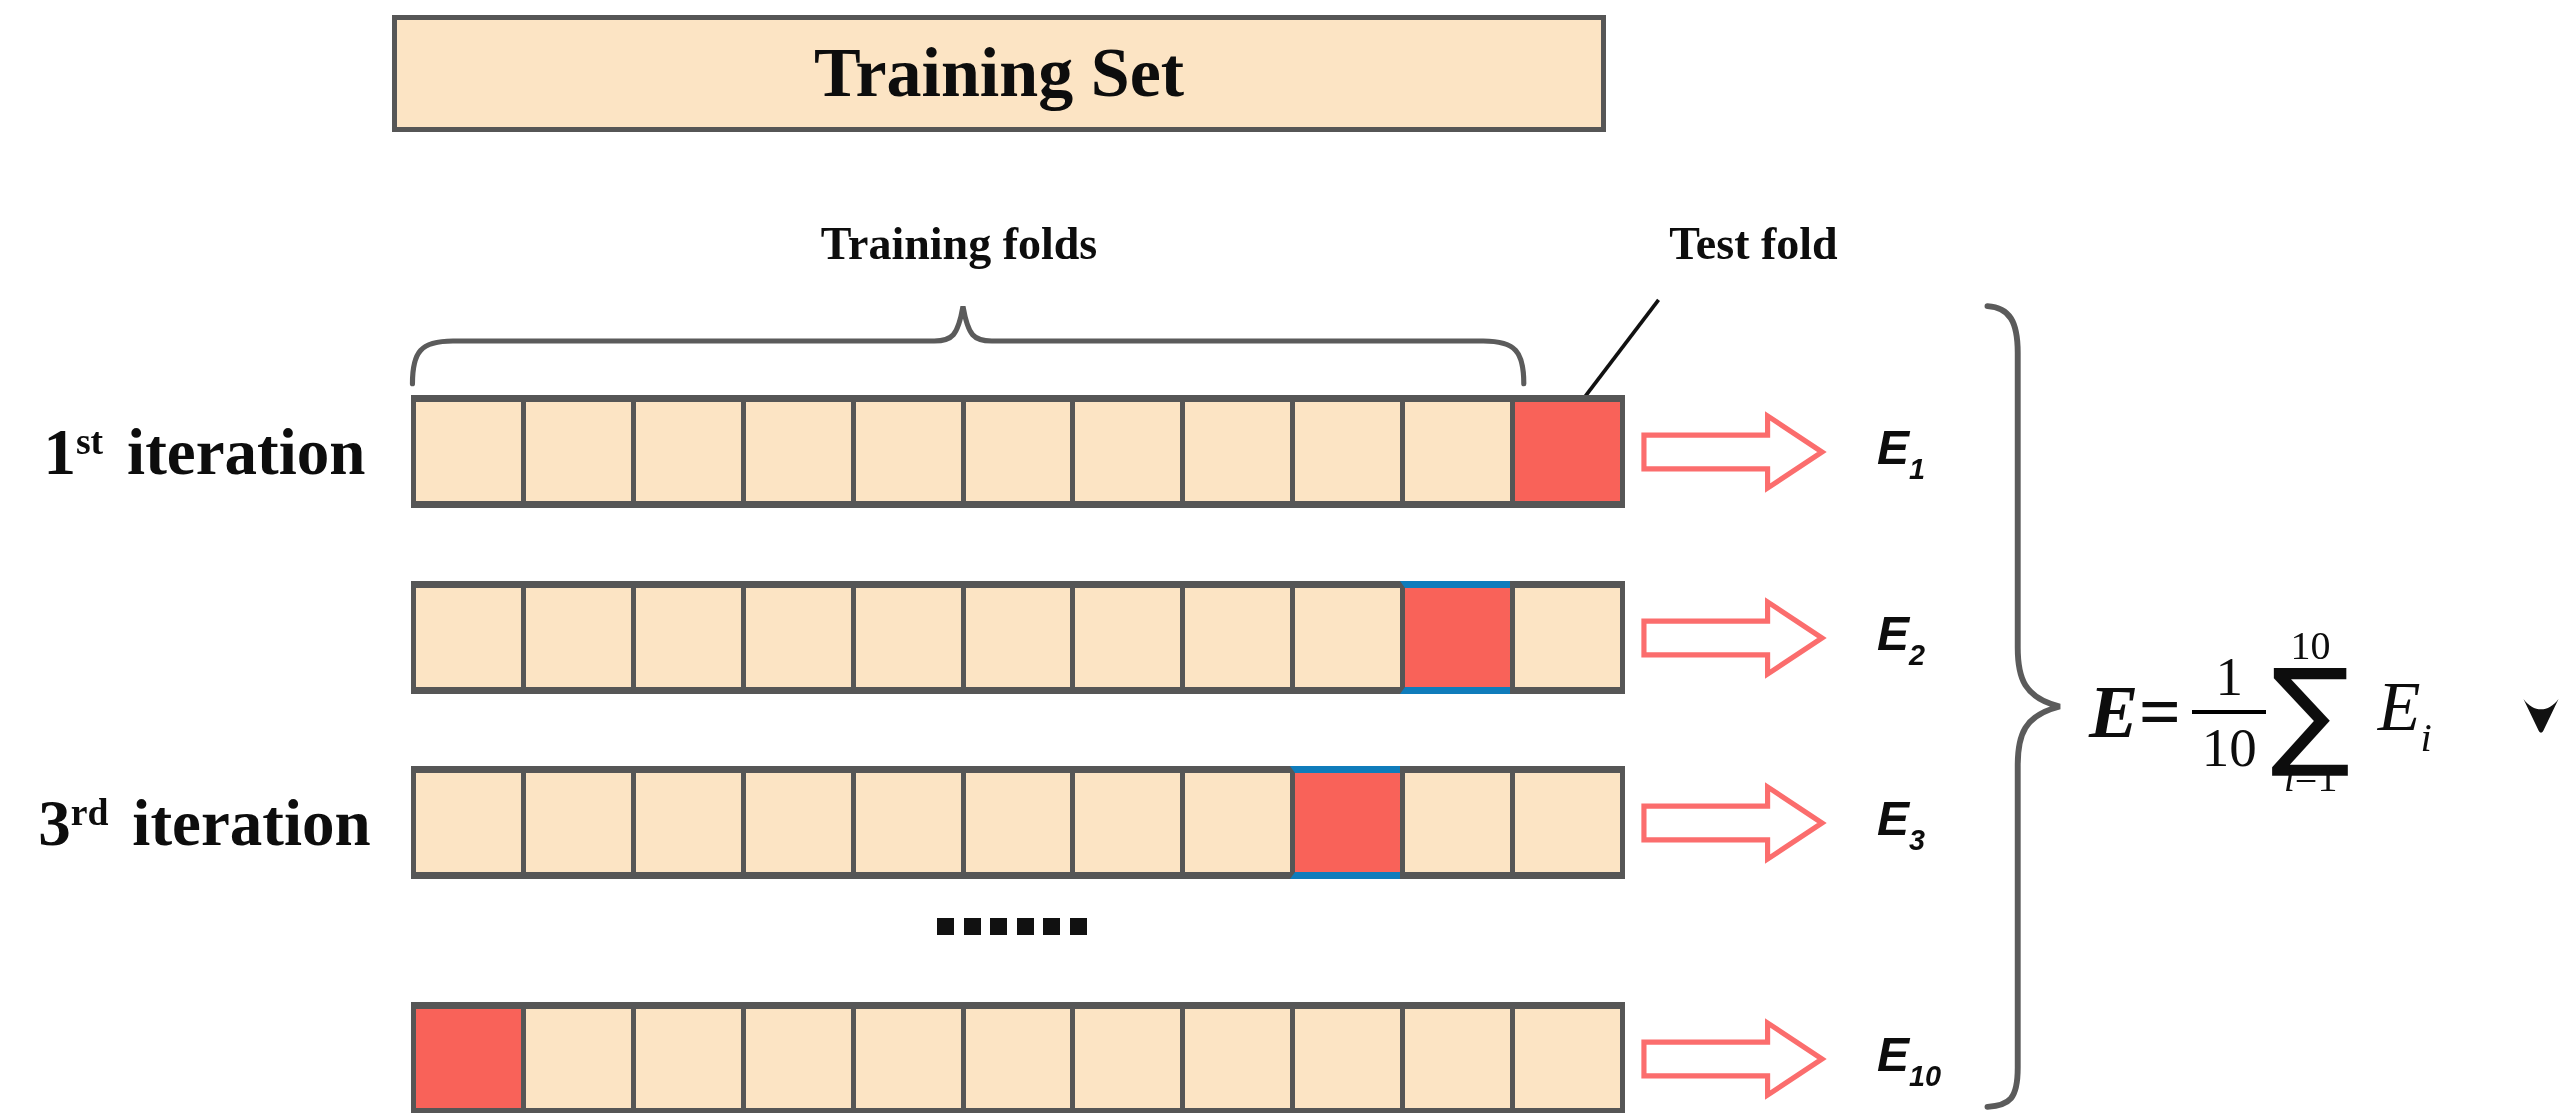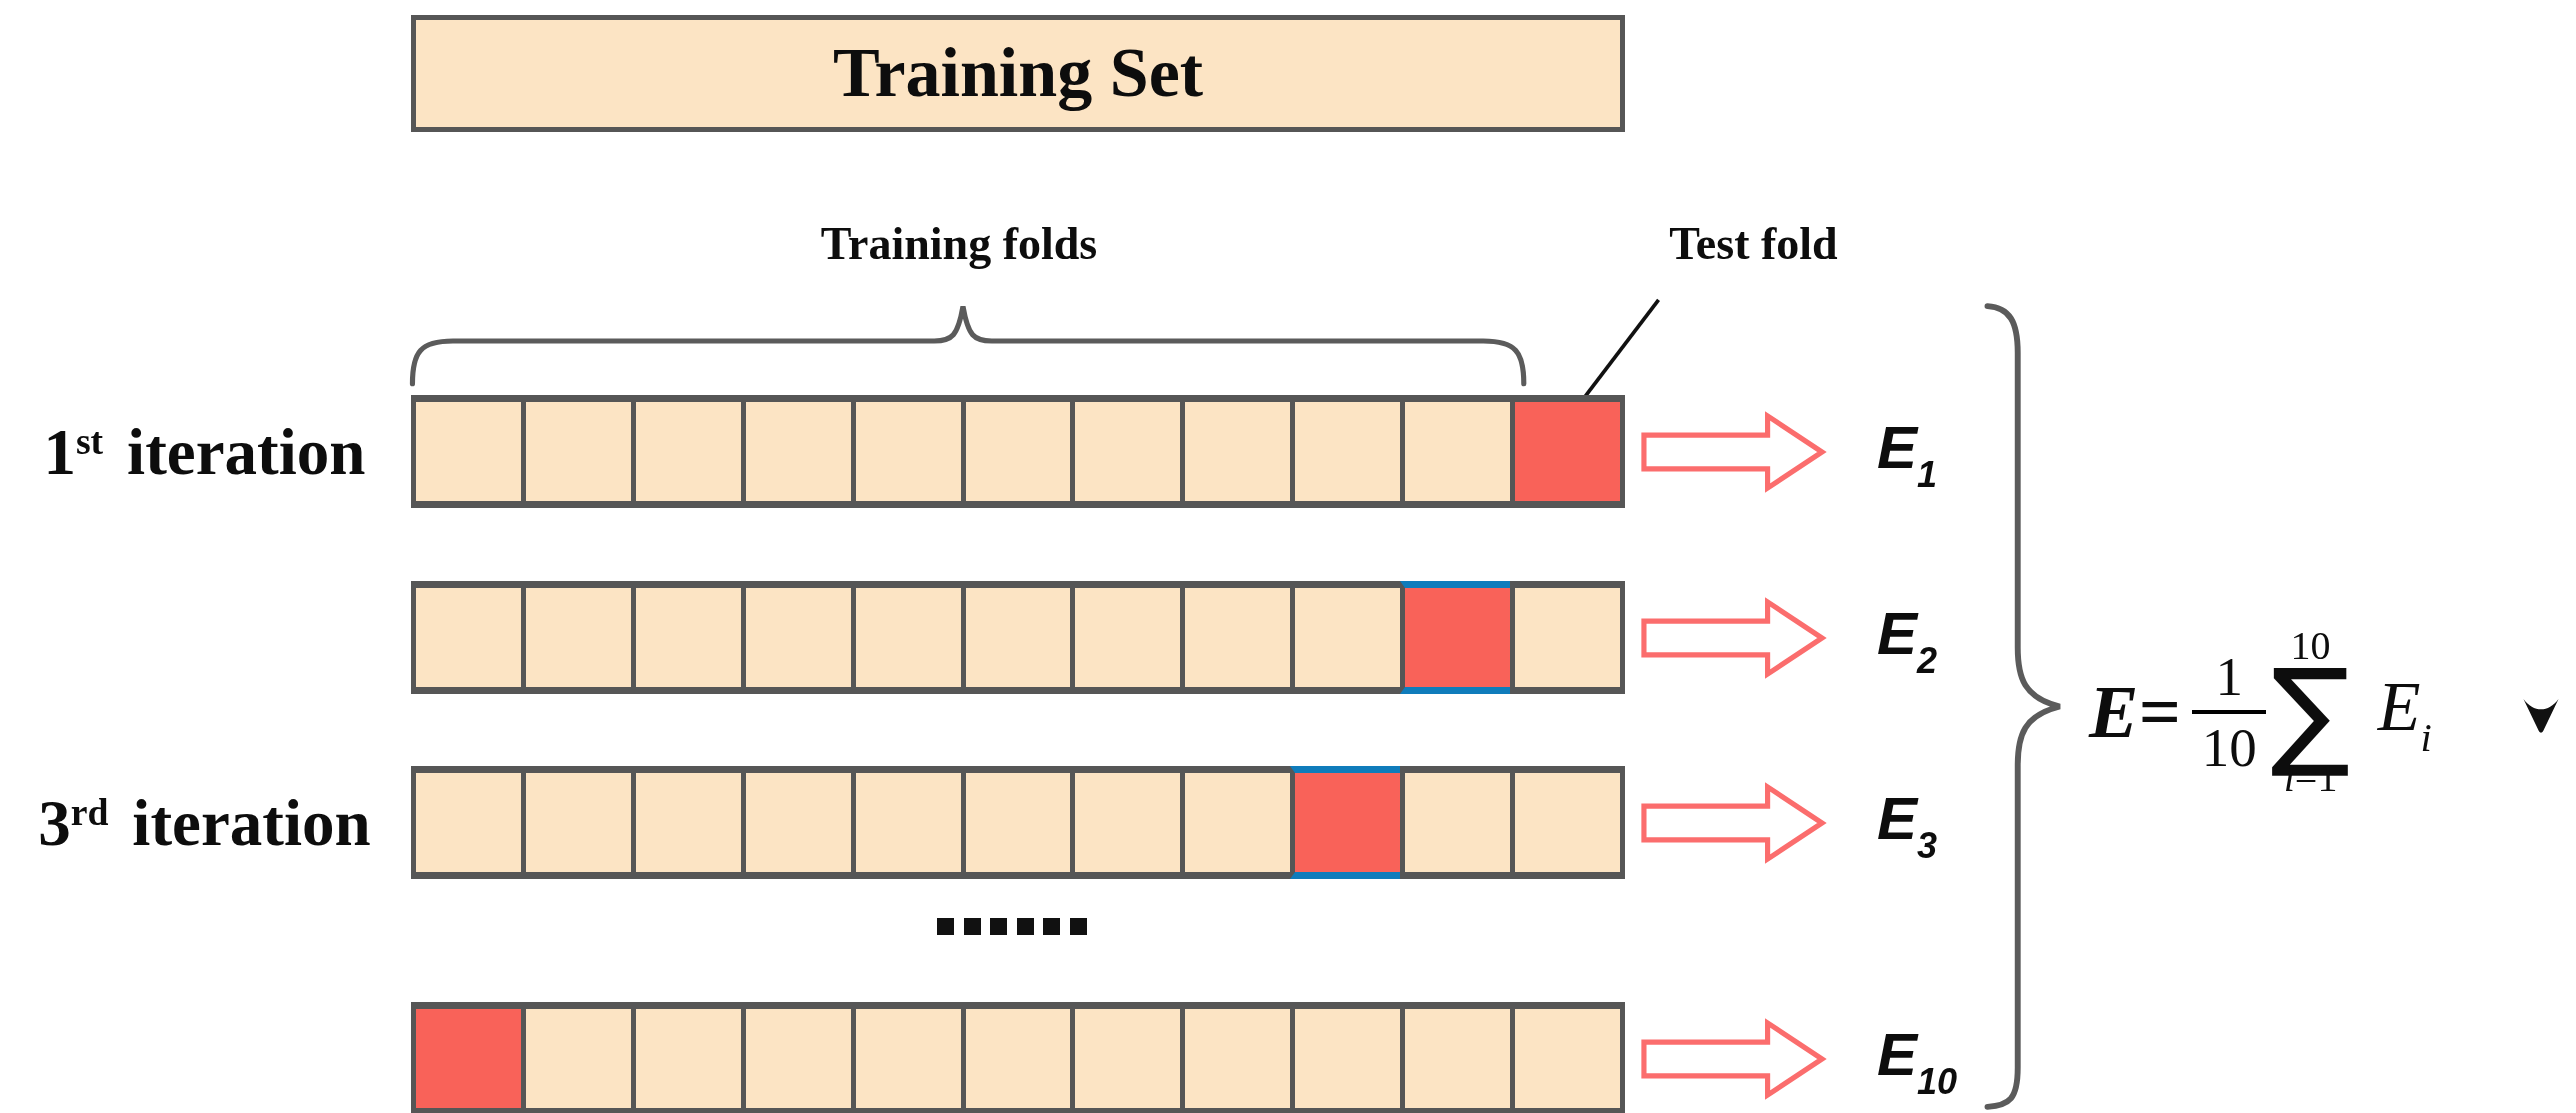--- a/index.html
+++ b/index.html
@@ -6,21 +6,21 @@
   #canvas{
     position:relative;
     width:2576px;height:1114px;
     background:var(--bg,#fff);
     font-family:"Liberation Serif",serif;
     color:var(--text,#0d0d0d);
     overflow:hidden;
   }
   
   .training-set-box{
-    position:absolute;left:411px;top:14.8px;width:1214px;height:117px;
+    position:absolute;left:392px;top:14.8px;width:1214px;height:117px;
     box-sizing:border-box;
     background:var(--fold-fill);
     border:5.9px solid var(--cell-border);
     display:flex;align-items:center;justify-content:center;
     font-weight:700;font-size:70px;
   }
   
   .anno{
     position:absolute;top:220px;
     font-weight:700;font-size:46px;line-height:1.05;
@@ -55,21 +55,21 @@
     border-top:7.4px solid var(--cell-border);
     border-bottom:7.4px solid var(--cell-border);
   }
   .cell + .cell{border-left:5.2px solid var(--cell-border);}
   .cell.test{background:var(--test-fill);}
   .cell.blue{border-top-color:var(--blue);border-bottom-color:var(--blue);}
   .arrow-svg{left:1641px;top:50%;transform:translateY(-50%);}
   .result{
     position:absolute;left:1877px;top:50%;transform:translateY(-50%);
     font-family:"Liberation Sans",sans-serif;
-    font-style:italic;font-weight:700;font-size:60px;line-height:1;
+    font-style:italic;font-weight:700;font-size:48px;line-height:1;
     white-space:nowrap;
   }
   .result sub{font-size:60%;position:relative;top:0.18em;font-style:italic;}
   
   .dots{position:absolute;left:937px;top:918px;display:flex;gap:9.6px;}
   .dot{width:17px;height:17px;background:#111;}
   
   .formula{
     position:absolute;left:2089px;top:620px;height:184px;
     display:flex;align-items:center;line-height:1;white-space:nowrap;

